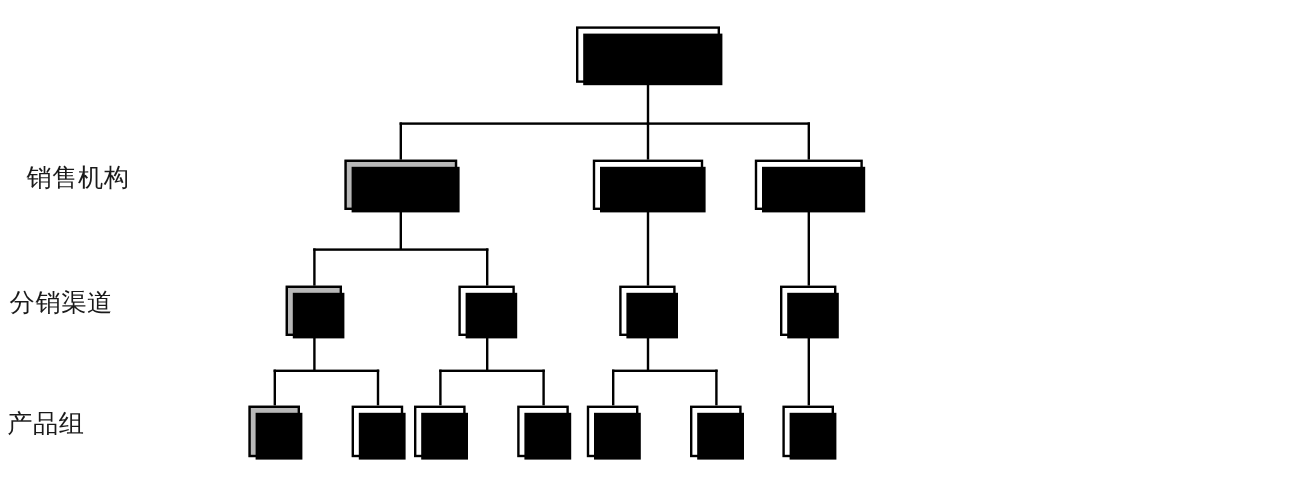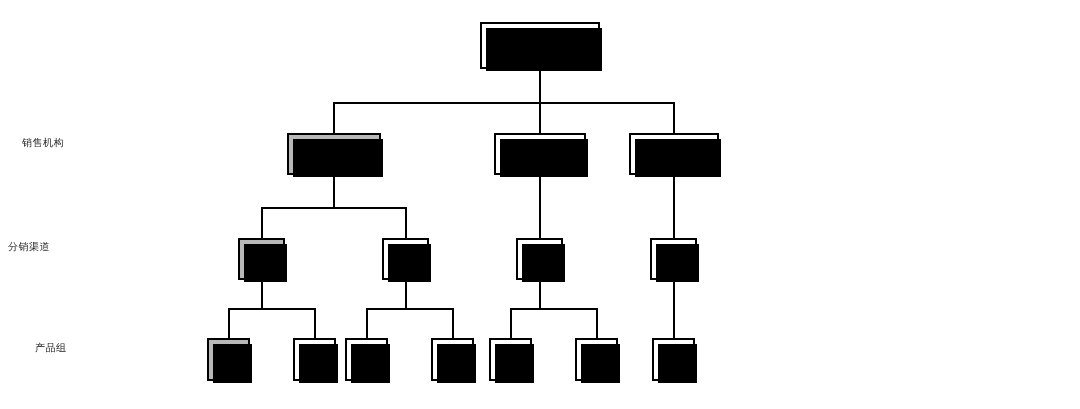--- a/index.html
+++ b/index.html
@@ -15,21 +15,21 @@
     width: 1080px;
     height: 409px;
     background: #ffffff;
     overflow: hidden;
   }
 
   
   .row-label {
     position: absolute;
     font-family: "DejaVu Sans", "Liberation Sans", sans-serif;
-    font-size: 10px;
+    font-size: 21px;
     color: #1a1a1a;
     white-space: nowrap;
     letter-spacing: 0.5px;
     line-height: 1;
   }
 
   
   .line-v, .line-h {
     position: absolute;
     background: #000000;
@@ -88,21 +88,21 @@
     background: #000000;
   }
 </style>
 </head>
 <body>
 
 <div id="canvas">
 
   <div class="row-label" style="left:22px; top:138px;">销售机构</div>
   <div class="row-label" style="left:8px; top:242px;">分销渠道</div>
-  <div class="row-label" style="left:35px; top:343px;">产品组</div>
+  <div class="row-label" style="left:6px; top:343px;">产品组</div>
 
   <div class="line-v" style="left:539px; top:69px; height:35px;"></div>
 
   <div class="line-h" style="left:333px; top:102px; width:342px;"></div>
 
   <div class="line-v" style="left:333px; top:102px; height:33px;"></div>
   <div class="line-v" style="left:539px; top:102px; height:33px;"></div>
   <div class="line-v" style="left:673px; top:102px; height:33px;"></div>
 
   <div class="line-v" style="left:333px; top:175px; height:33px;"></div>

